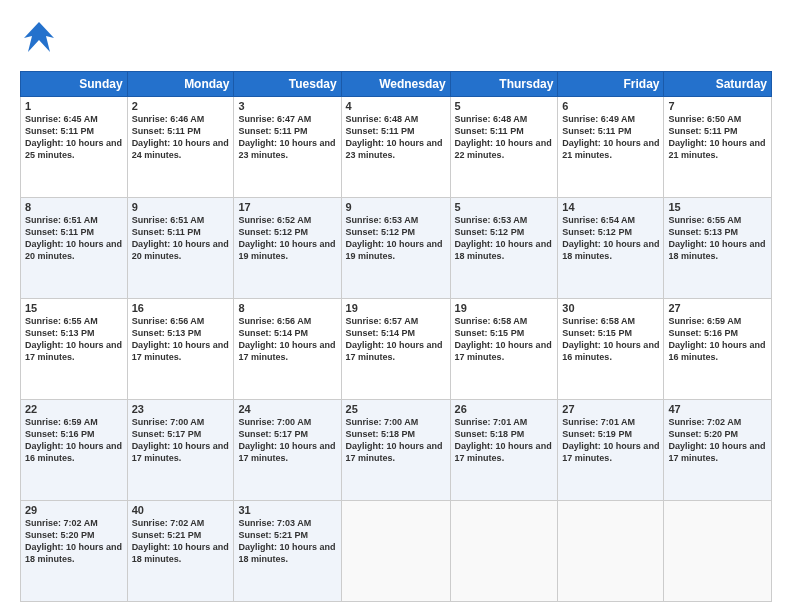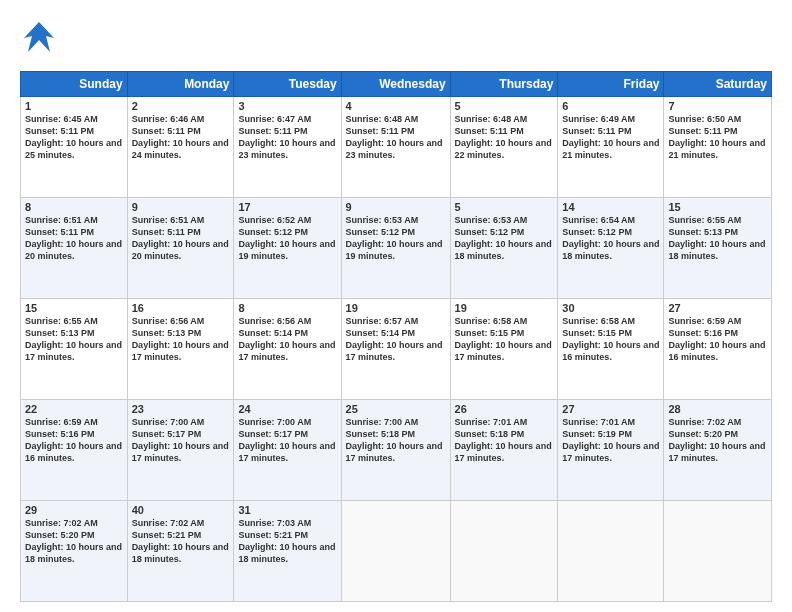--- a/index.html
+++ b/index.html
@@ -252,21 +252,21 @@
           </td>
           <td>
             <span class="day-num">26</span>
             <div class="day-info">Sunrise: 7:01 AM<br>Sunset: 5:18 PM<br>Daylight: 10 hours and 17 minutes.</div>
           </td>
           <td>
             <span class="day-num">27</span>
             <div class="day-info">Sunrise: 7:01 AM<br>Sunset: 5:19 PM<br>Daylight: 10 hours and 17 minutes.</div>
           </td>
           <td>
-            <span class="day-num">28</span>
+            <span class="day-num">47</span>
             <div class="day-info">Sunrise: 7:02 AM<br>Sunset: 5:20 PM<br>Daylight: 10 hours and 17 minutes.</div>
           </td>
         </tr>
         <tr>
           <td>
             <span class="day-num">29</span>
             <div class="day-info">Sunrise: 7:02 AM<br>Sunset: 5:20 PM<br>Daylight: 10 hours and 18 minutes.</div>
           </td>
           <td>
             <span class="day-num">40</span>

